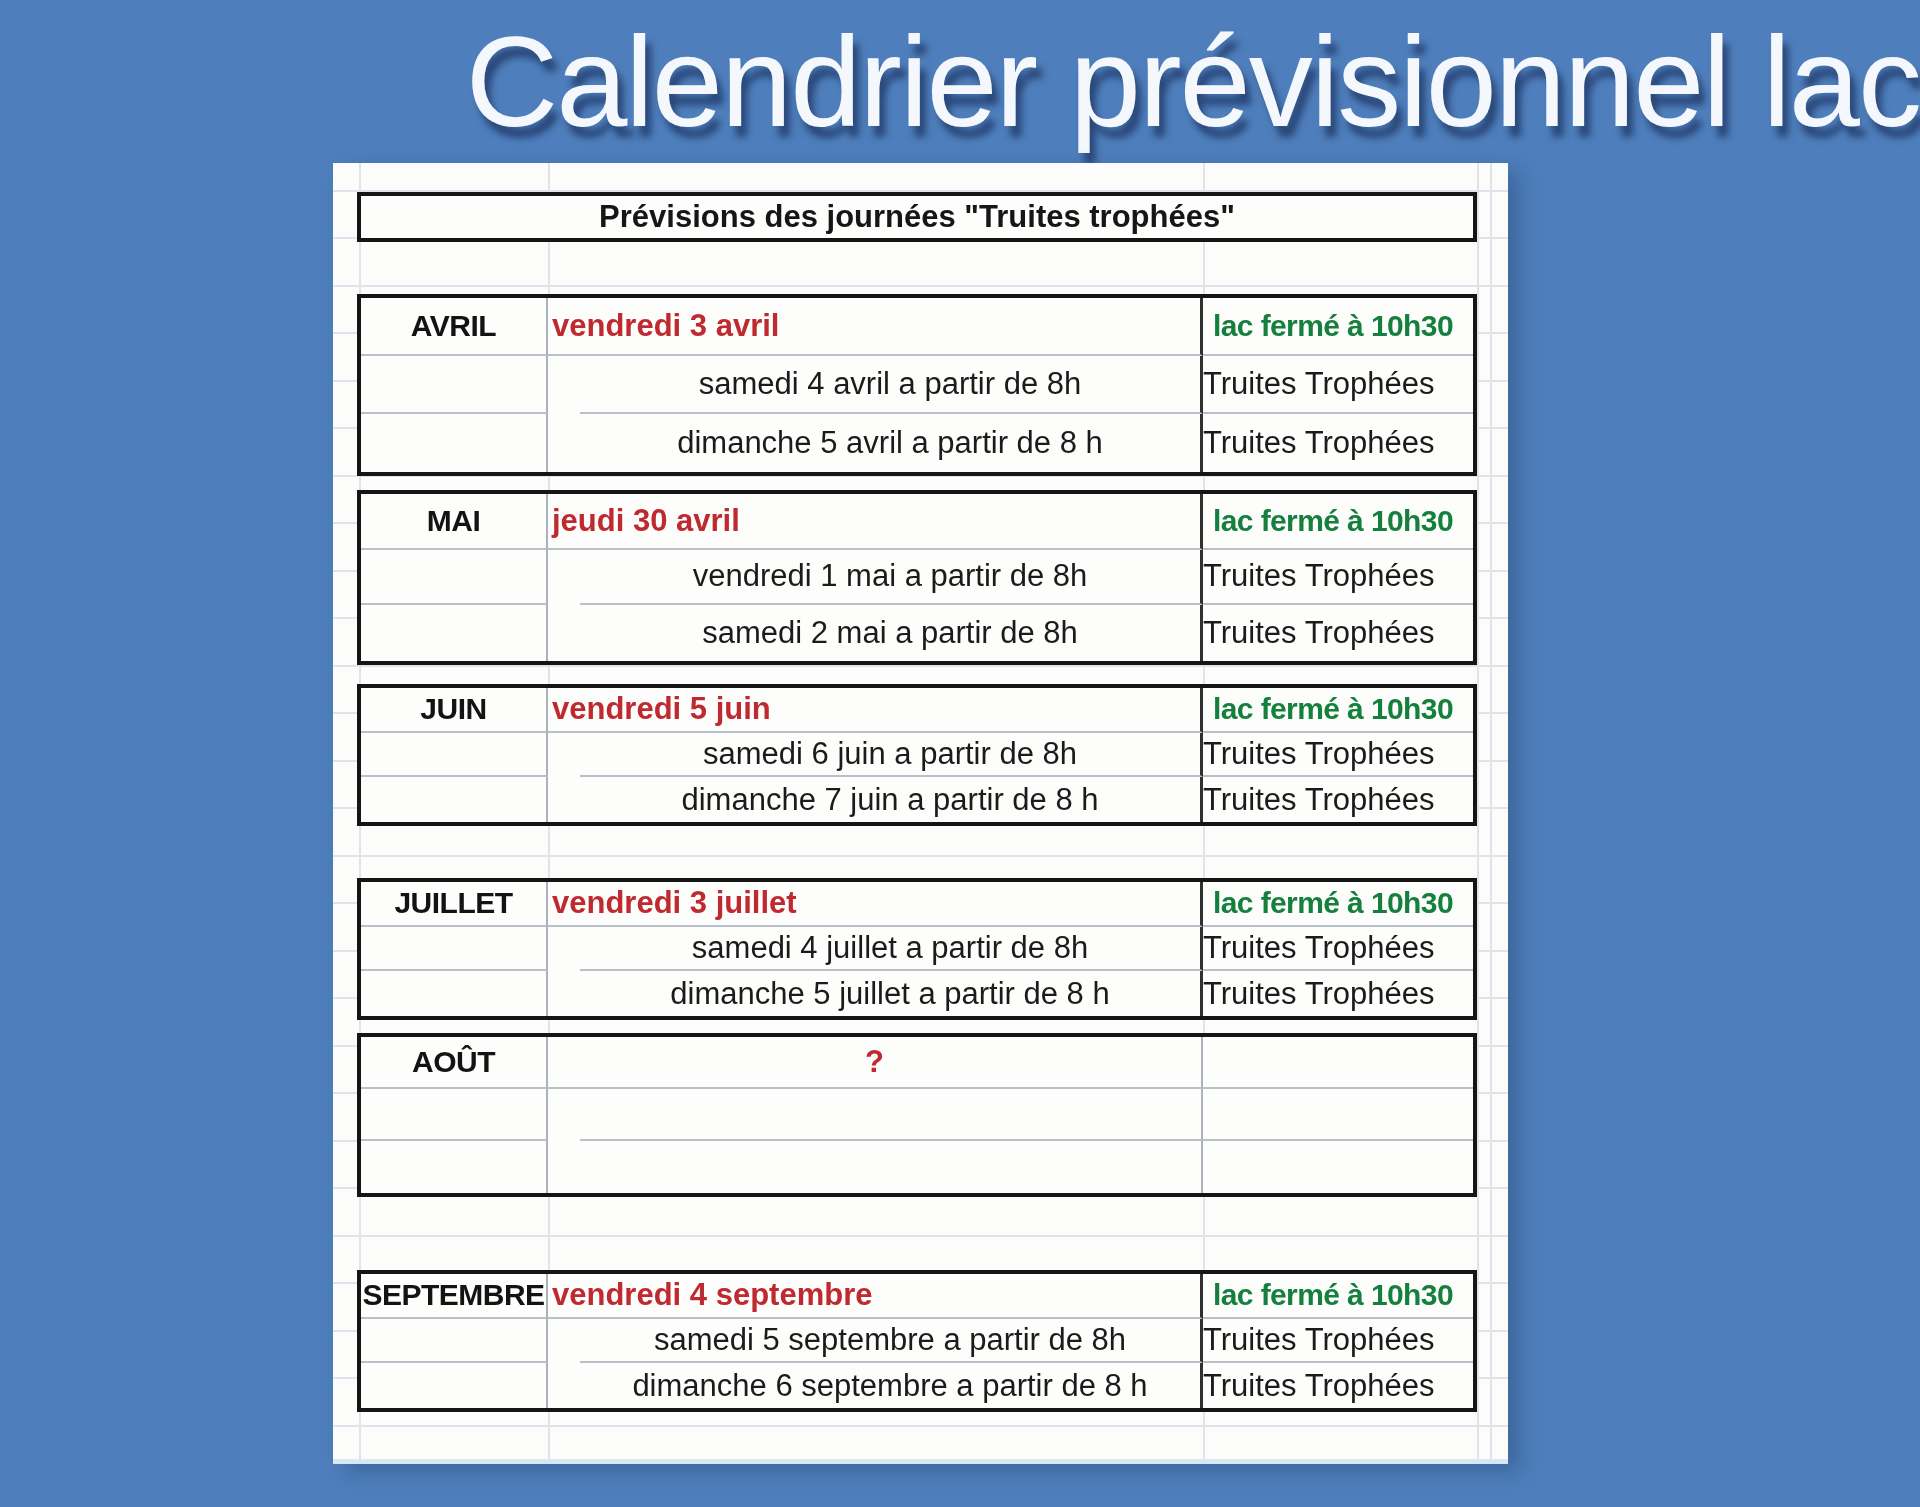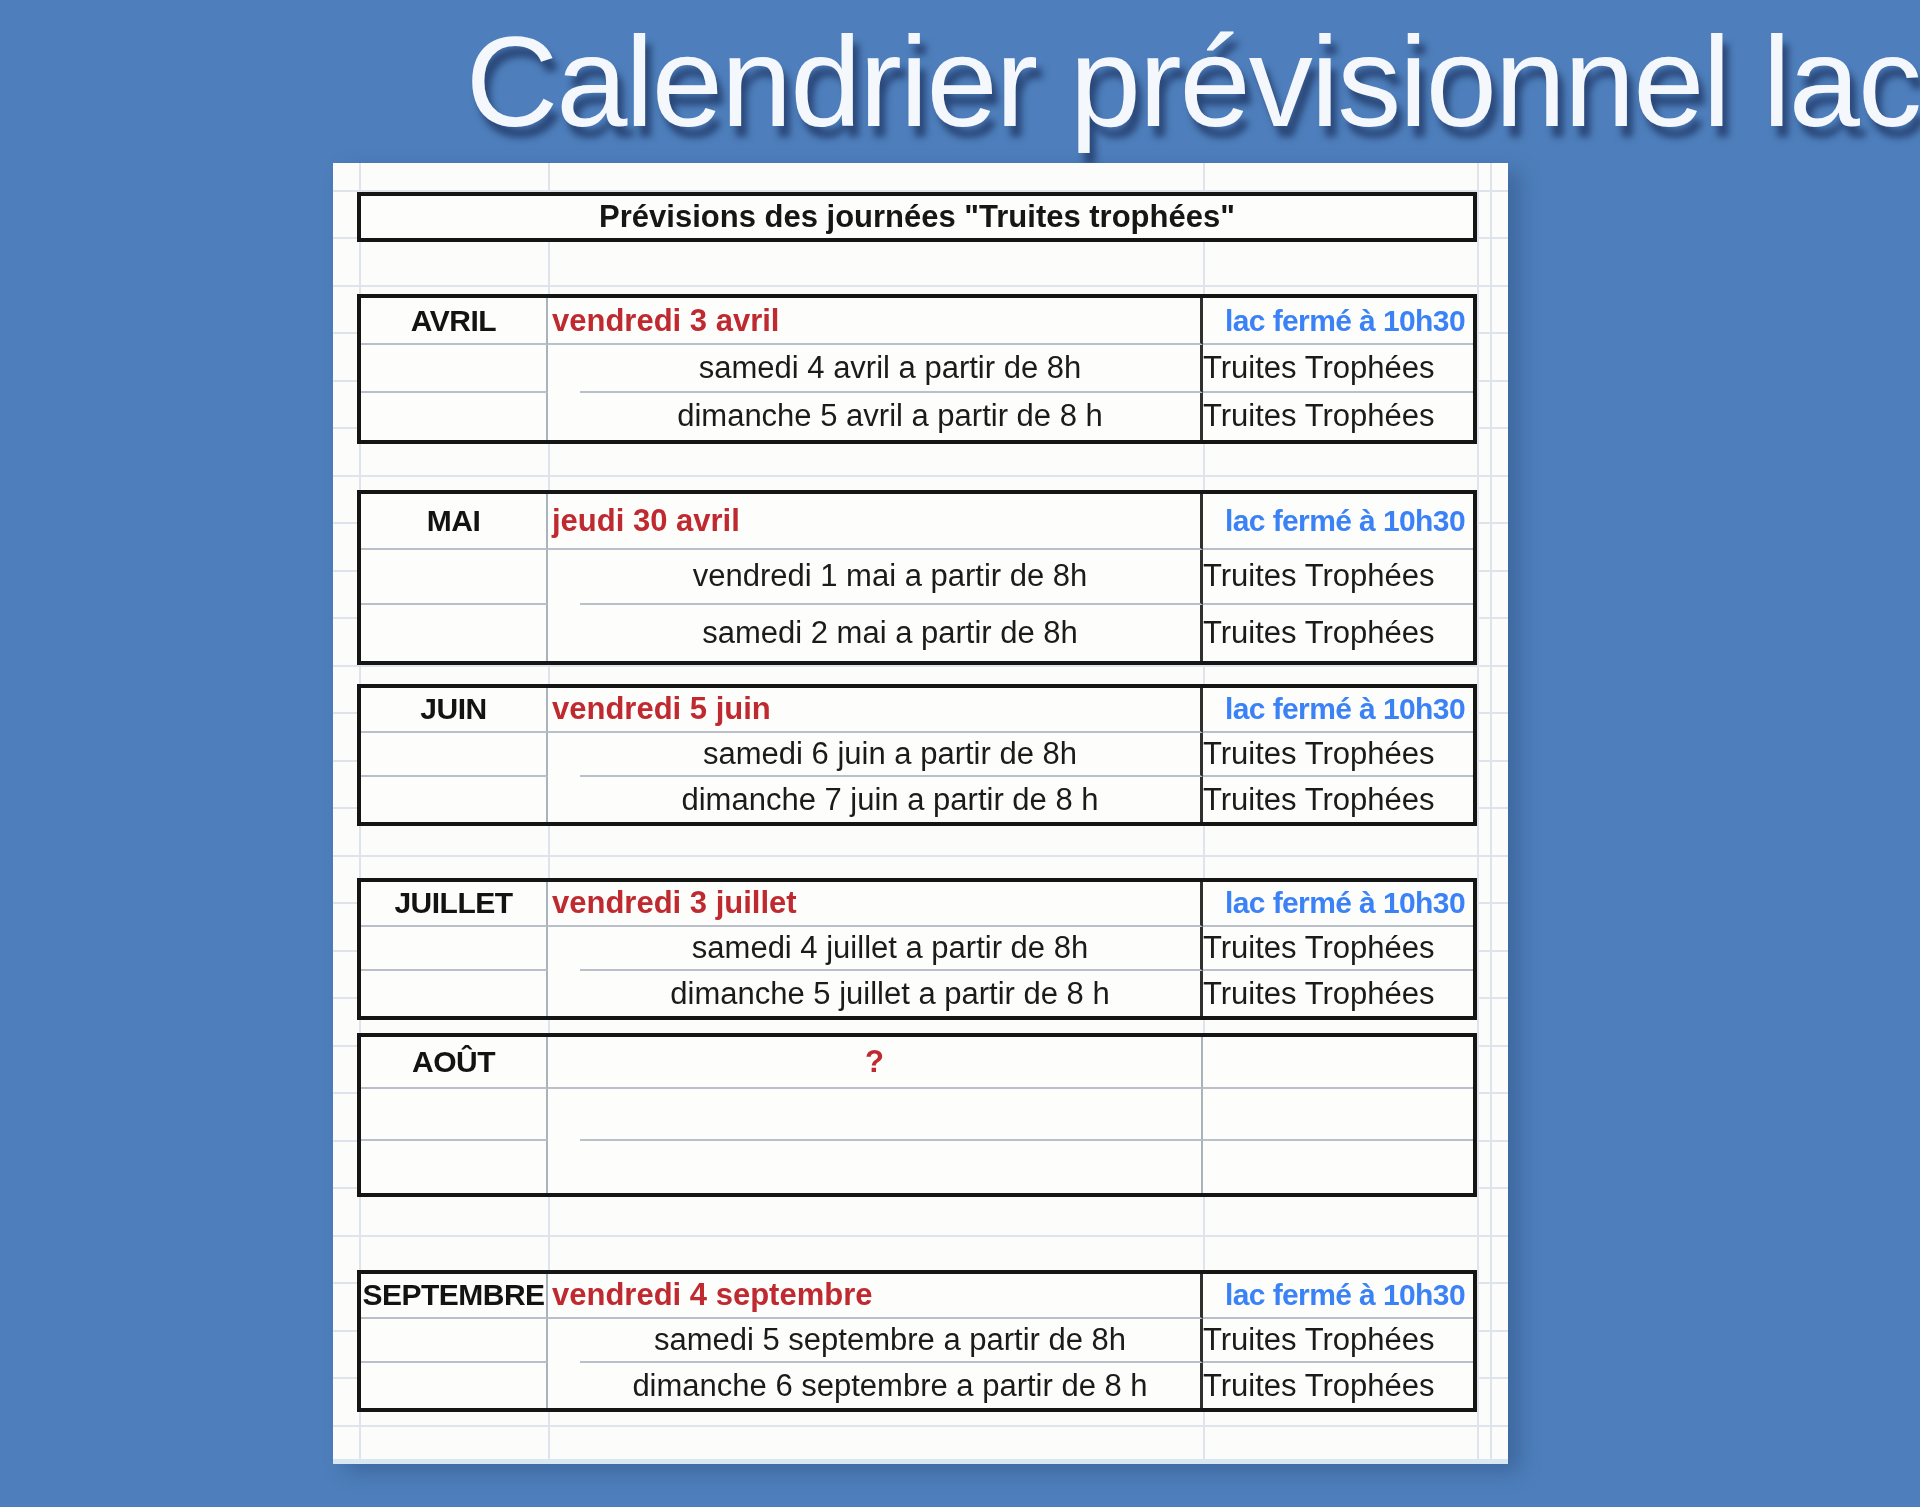--- a/index.html
+++ b/index.html
@@ -61,21 +61,21 @@
     box-sizing:border-box;overflow:hidden;white-space:nowrap;
     font-size:31px;color:#1b1b1b;
   }
   .col1{border-right:2px solid #aab2bc;}
   .col2{border-right:3px solid #303030;}
   .light .col2{border-right:2px solid #aab2bc;}
   .rb{border-bottom:2px solid #b9c0c9;}
   .c-month{justify-content:center;font-weight:bold;font-size:30px;letter-spacing:-0.5px;color:#131313;}
   .c-closure{font-weight:bold;color:#bf2a30;padding-left:4px;}
   .c-closure.center{justify-content:center;padding-left:0;}
-  .c-note{font-weight:bold;color:#3b82f6;padding-left:22px;font-size:30px;letter-spacing:-0.6px;}
+  .c-note{font-weight:bold;color:#15803d;padding-left:10px;font-size:30px;letter-spacing:-0.6px;}
   .c-date{justify-content:center;margin-left:32px;}
   .c-event{padding-left:0;}
 </style>
 </head>
 <body>
 
 <div class="stage">
 
   <h1 class="title">Calendrier prévisionnel lac</h1>
 
@@ -84,21 +84,21 @@
     <div class="vline" style="left:26px"></div>
     <div class="vline" style="left:215px"></div>
     <div class="vline" style="left:870px"></div>
     <div class="vline" style="left:1144px"></div>
     <div class="vline" style="left:1157px"></div>
 
     <div class="hbox">
       <span>Prévisions des journées "Truites trophées"</span>
     </div>
 
-    <div class="mbox" style="top:131px;height:150px">
+    <div class="mbox" style="top:131px;height:182px">
       <div class="cell col1 rb c-month">AVRIL</div>
       <div class="cell col2 rb c-closure">vendredi 3 avril</div>
       <div class="cell rb c-note">lac fermé à 10h30</div>
       <div class="cell col1 rb"></div>
       <div class="cell col2 rb c-date">samedi 4 avril a partir de 8h</div>
       <div class="cell rb c-event">Truites Trophées</div>
       <div class="cell col1"></div>
       <div class="cell col2 c-date">dimanche 5 avril a partir de 8 h</div>
       <div class="cell c-event">Truites Trophées</div>
     </div>

